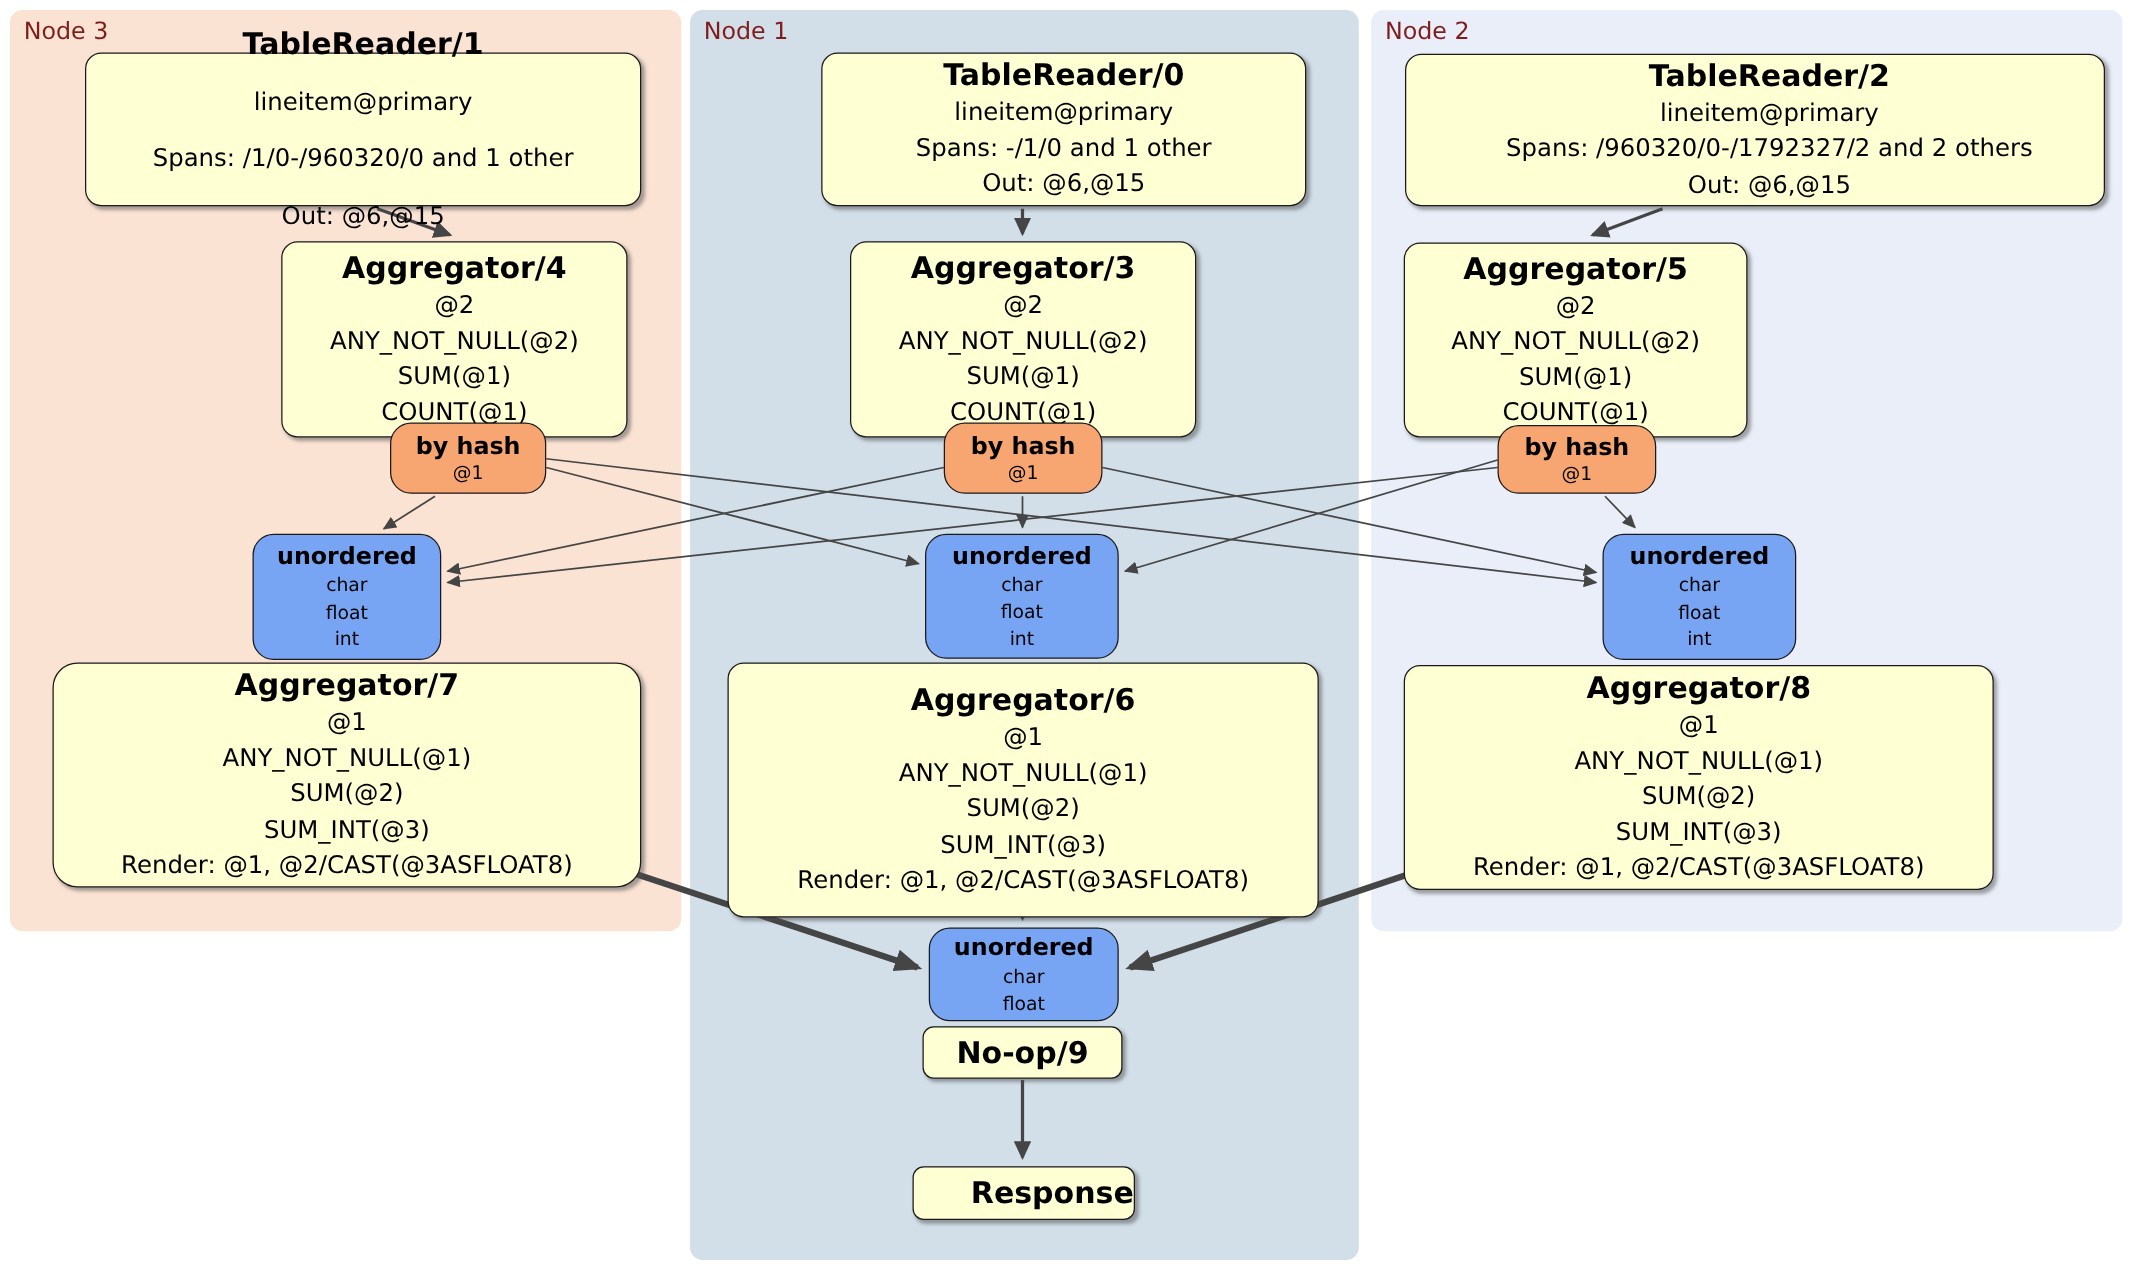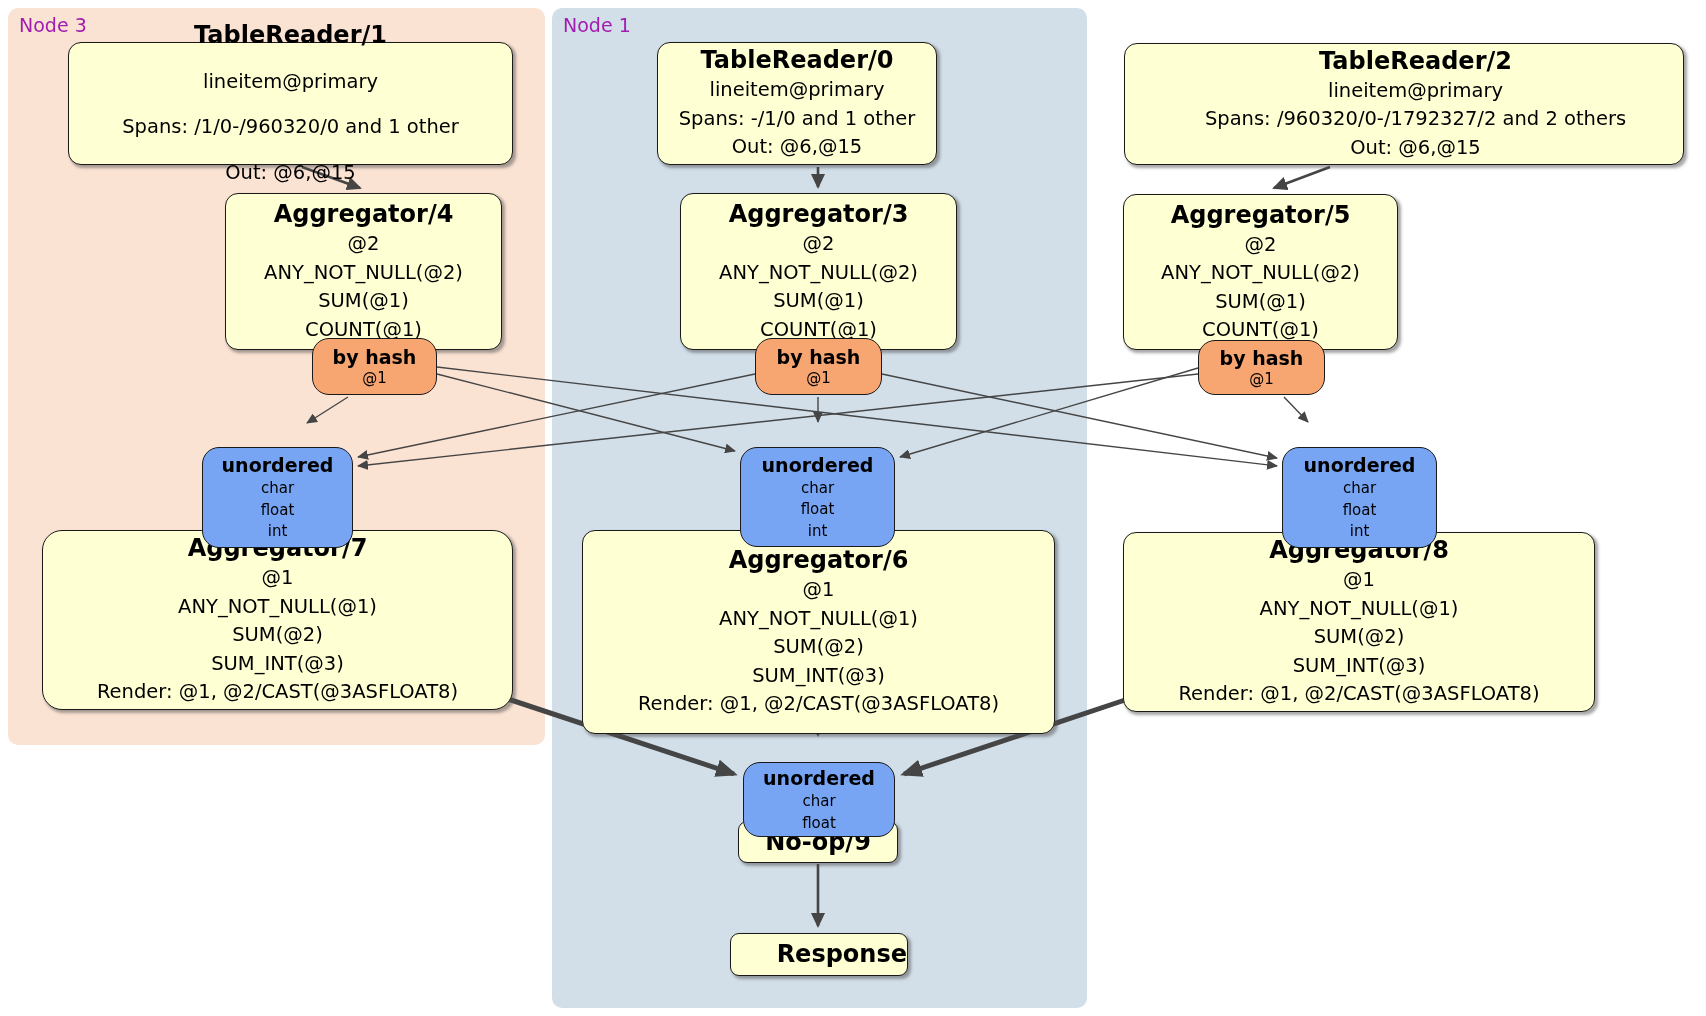--- a/index.html
+++ b/index.html
@@ -1,21 +1,21 @@
 <!DOCTYPE html>
 <html style="--op_fill: #ffffd4; --router_fill: #f7a571; --sync_fill: #77a5f4; --cluster_node3: #fbe3d4; --cluster_node1: #d2dfe9; --cluster_node2: #e9eef8; --edge: #454545;"><head>
 <meta charset="utf-8">
 <style>
   html,body{margin:0;padding:0;background:#ffffff;}
   .stage{
     position:relative;width:1706px;height:1016px;overflow:hidden;
     font-family:"DejaVu Sans","Liberation Sans",sans-serif;color:#000;background:#fff;
   }
   .cluster{position:absolute;border-radius:10px;}
-  .cluster-label{position:absolute;left:11px;top:6px;font-size:19px;color:#a21caf;white-space:nowrap;}
+  .cluster-label{position:absolute;left:11px;top:6px;font-size:19px;color:#7f1d1d;white-space:nowrap;}
   .c-node3{background:var(--cluster_node3);}
   .c-node1{background:var(--cluster_node1);}
   .c-node2{background:var(--cluster_node2);}
 
   svg.edges{position:absolute;left:0;top:0;z-index:2;}
   line.thin{stroke:var(--edge);stroke-width:1.4;}
   line.med{stroke:var(--edge);stroke-width:2.6;}
   line.thick{stroke:var(--edge);stroke-width:5;}
   .mh{fill:var(--edge);}
 
@@ -34,35 +34,38 @@
     position:absolute;box-sizing:border-box;z-index:4;
     background:var(--router_fill);border:1.7px solid #1a1a1a;border-radius:17px;
     display:flex;flex-direction:column;justify-content:center;align-items:center;text-align:center;
   }
   .router-title{font-weight:bold;font-size:19px;line-height:24px;white-space:nowrap;}
   .router-sub{font-size:15px;line-height:19px;white-space:nowrap;}
 
   .sync{
     position:absolute;box-sizing:border-box;z-index:4;
     background:var(--sync_fill);border:1.7px solid #1a1a1a;border-radius:17px;
-    display:flex;flex-direction:column;justify-content:center;align-items:center;text-align:center;margin-top:20px;
+    display:flex;flex-direction:column;justify-content:center;align-items:center;text-align:center;
   }
   .sync-title{font-weight:bold;font-size:19px;line-height:26px;white-space:nowrap;}
   .sync-item{font-size:15px;line-height:21.5px;white-space:nowrap;}
 </style>
 </head>
 <body>
 
 <div class="stage">
 
   <div class="cluster c-node3" style="left:8px;top:8px;width:537px;height:737px;">
     <div class="cluster-label">Node 3</div>
   </div>
   <div class="cluster c-node1" style="left:552px;top:8px;width:535px;height:1000px;">
     <div class="cluster-label">Node 1</div>
+  </div>
+  <div class="cluster c-node2" style="left:1097px;top:8px;width:601px;height:737px;">
+    <div class="cluster-label">Node 2</div>
   </div>
 
   <svg class="edges" width="1706" height="1016" viewBox="0 0 1706 1016">
     <defs>
       <marker id="ah-s" markerUnits="userSpaceOnUse" markerWidth="12" markerHeight="10" refX="10" refY="5" orient="auto">
         <path d="M0,0 L11,5 L0,10 Z" class="mh"></path>
       </marker>
       <marker id="ah-m" markerUnits="userSpaceOnUse" markerWidth="16" markerHeight="14" refX="13" refY="7" orient="auto">
         <path d="M0,0 L15,7 L0,14 Z" class="mh"></path>
       </marker>
@@ -116,21 +119,21 @@
   </div>
   <div class="op" style="left:42px;top:530px;width:471px;height:180px;border-radius:20px;">
     <div class="op-title">Aggregator/7</div>
     <div class="op-line">@1</div>
     <div class="op-line">ANY_NOT_NULL(@1)</div>
     <div class="op-line">SUM(@2)</div>
     <div class="op-line">SUM_INT(@3)</div>
     <div class="op-line">Render: @1, @2/CAST(@3ASFLOAT8)</div>
   </div>
 
-  <div class="op" style="left:657px;top:42px;width:280px;height:123px;">
+  <div class="op" style="left:657px;top:42px;width:388px;height:123px;">
     <div class="op-title">TableReader/0</div>
     <div class="op-line">lineitem@primary</div>
     <div class="op-line">Spans: -/1/0 and 1 other</div>
     <div class="op-line">Out: @6,@15</div>
   </div>
   <div class="op" style="left:680px;top:193px;width:277px;height:157px;">
     <div class="op-title">Aggregator/3</div>
     <div class="op-line">@2</div>
     <div class="op-line">ANY_NOT_NULL(@2)</div>
     <div class="op-line">SUM(@1)</div>

